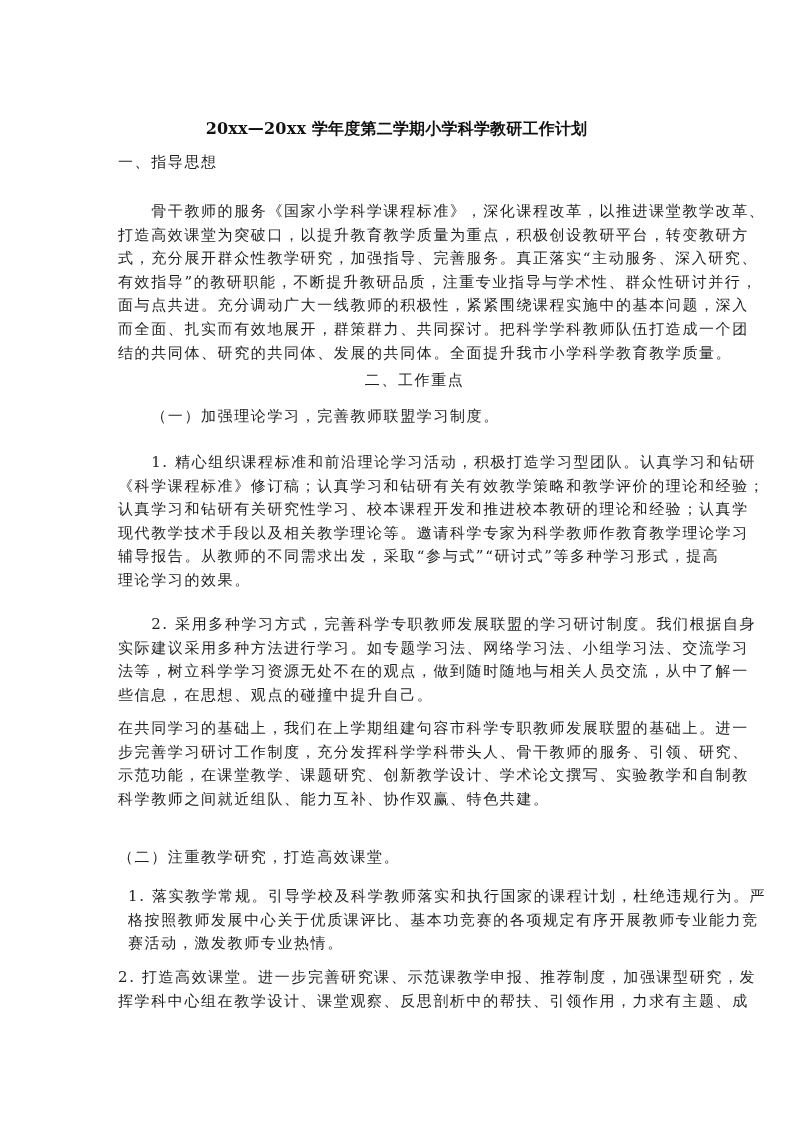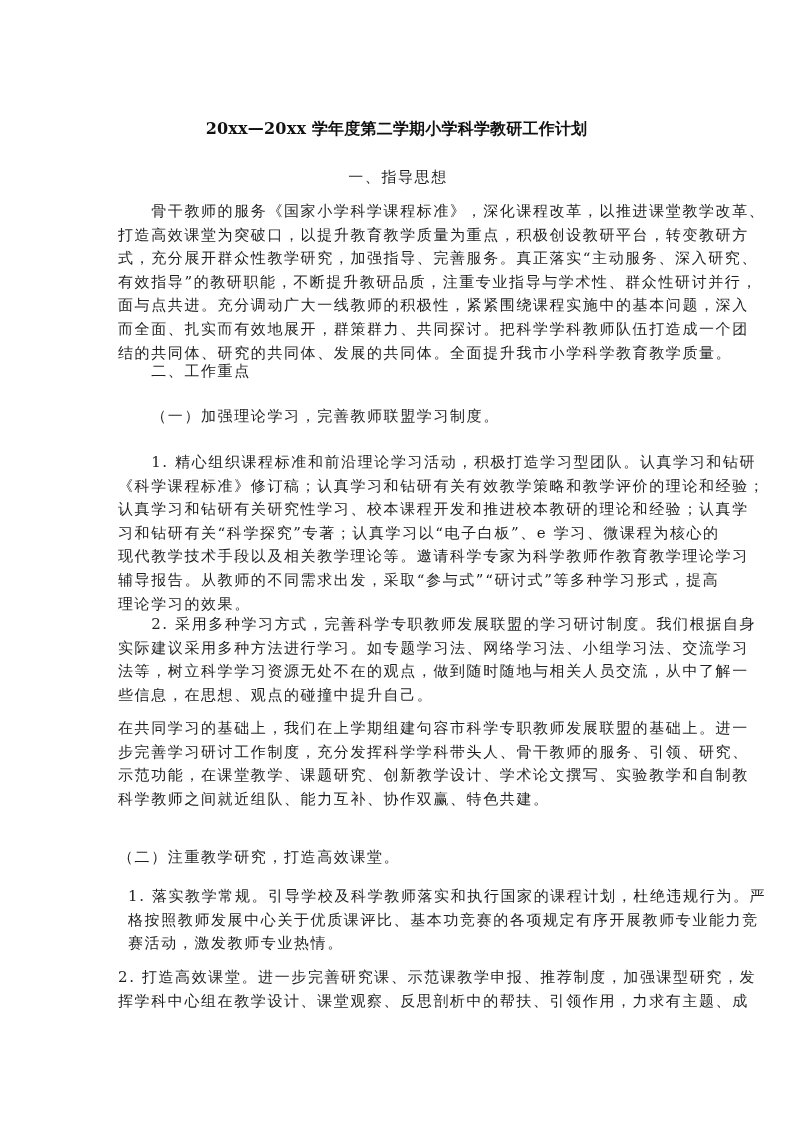--- a/index.html
+++ b/index.html
@@ -47,47 +47,46 @@
     }
     .line { display: block; height: 23.6px; }
   </style>
 </head>
 <body>
 
 <div class="page">
 
   <div class="title">20xx—20xx 学年度第二学期小学科学教研工作计划</div>
 
-  <div class="block" style="top:166px;text-align:center;">
+  <div class="block" style="top:151px;">
     <span class="line">一、指导思想</span>
   </div>
 
   <div class="block" style="top:200px;">
     <span class="line">　　骨干教师的服务《国家小学科学课程标准》，深化课程改革，以推进课堂教学改革、</span>
     <span class="line">打造高效课堂为突破口，以提升教育教学质量为重点，积极创设教研平台，转变教研方</span>
     <span class="line">式，充分展开群众性教学研究，加强指导、完善服务。真正落实“主动服务、深入研究、</span>
     <span class="line">有效指导”的教研职能，不断提升教研品质，注重专业指导与学术性、群众性研讨并行，</span>
     <span class="line">面与点共进。充分调动广大一线教师的积极性，紧紧围绕课程实施中的基本问题，深入</span>
     <span class="line">而全面、扎实而有效地展开，群策群力、共同探讨。把科学学科教师队伍打造成一个团</span>
     <span class="line">结的共同体、研究的共同体、发展的共同体。全面提升我市小学科学教育教学质量。</span>
   </div>
 
-  <div class="block" style="top:360px;">
+  <div class="block" style="top:369px;text-align:center;">
     <span class="line">　　二、工作重点</span>
   </div>
 
   <div class="block" style="top:405px;">
     <span class="line">　　（一）加强理论学习，完善教师联盟学习制度。</span>
   </div>
 
   <div class="block" style="top:451px;">
     <span class="line">　　1. 精心组织课程标准和前沿理论学习活动，积极打造学习型团队。认真学习和钻研</span>
     <span class="line">《科学课程标准》修订稿；认真学习和钻研有关有效教学策略和教学评价的理论和经验；</span>
     <span class="line">认真学习和钻研有关研究性学习、校本课程开发和推进校本教研的理论和经验；认真学</span>
-    <span class="line">习和钻研有关“科学探究”专著；认真学习以“电子白板”、e 学习、微课程为核心的</span>
     <span class="line">现代教学技术手段以及相关教学理论等。邀请科学专家为科学教师作教育教学理论学习</span>
     <span class="line">辅导报告。从教师的不同需求出发，采取“参与式”“研讨式”等多种学习形式，提高</span>
     <span class="line">理论学习的效果。</span>
   </div>
 
   <div class="block" style="top:613px;">
     <span class="line">　　2. 采用多种学习方式，完善科学专职教师发展联盟的学习研讨制度。我们根据自身</span>
     <span class="line">实际建议采用多种方法进行学习。如专题学习法、网络学习法、小组学习法、交流学习</span>
     <span class="line">法等，树立科学学习资源无处不在的观点，做到随时随地与相关人员交流，从中了解一</span>
     <span class="line">些信息，在思想、观点的碰撞中提升自己。</span>

